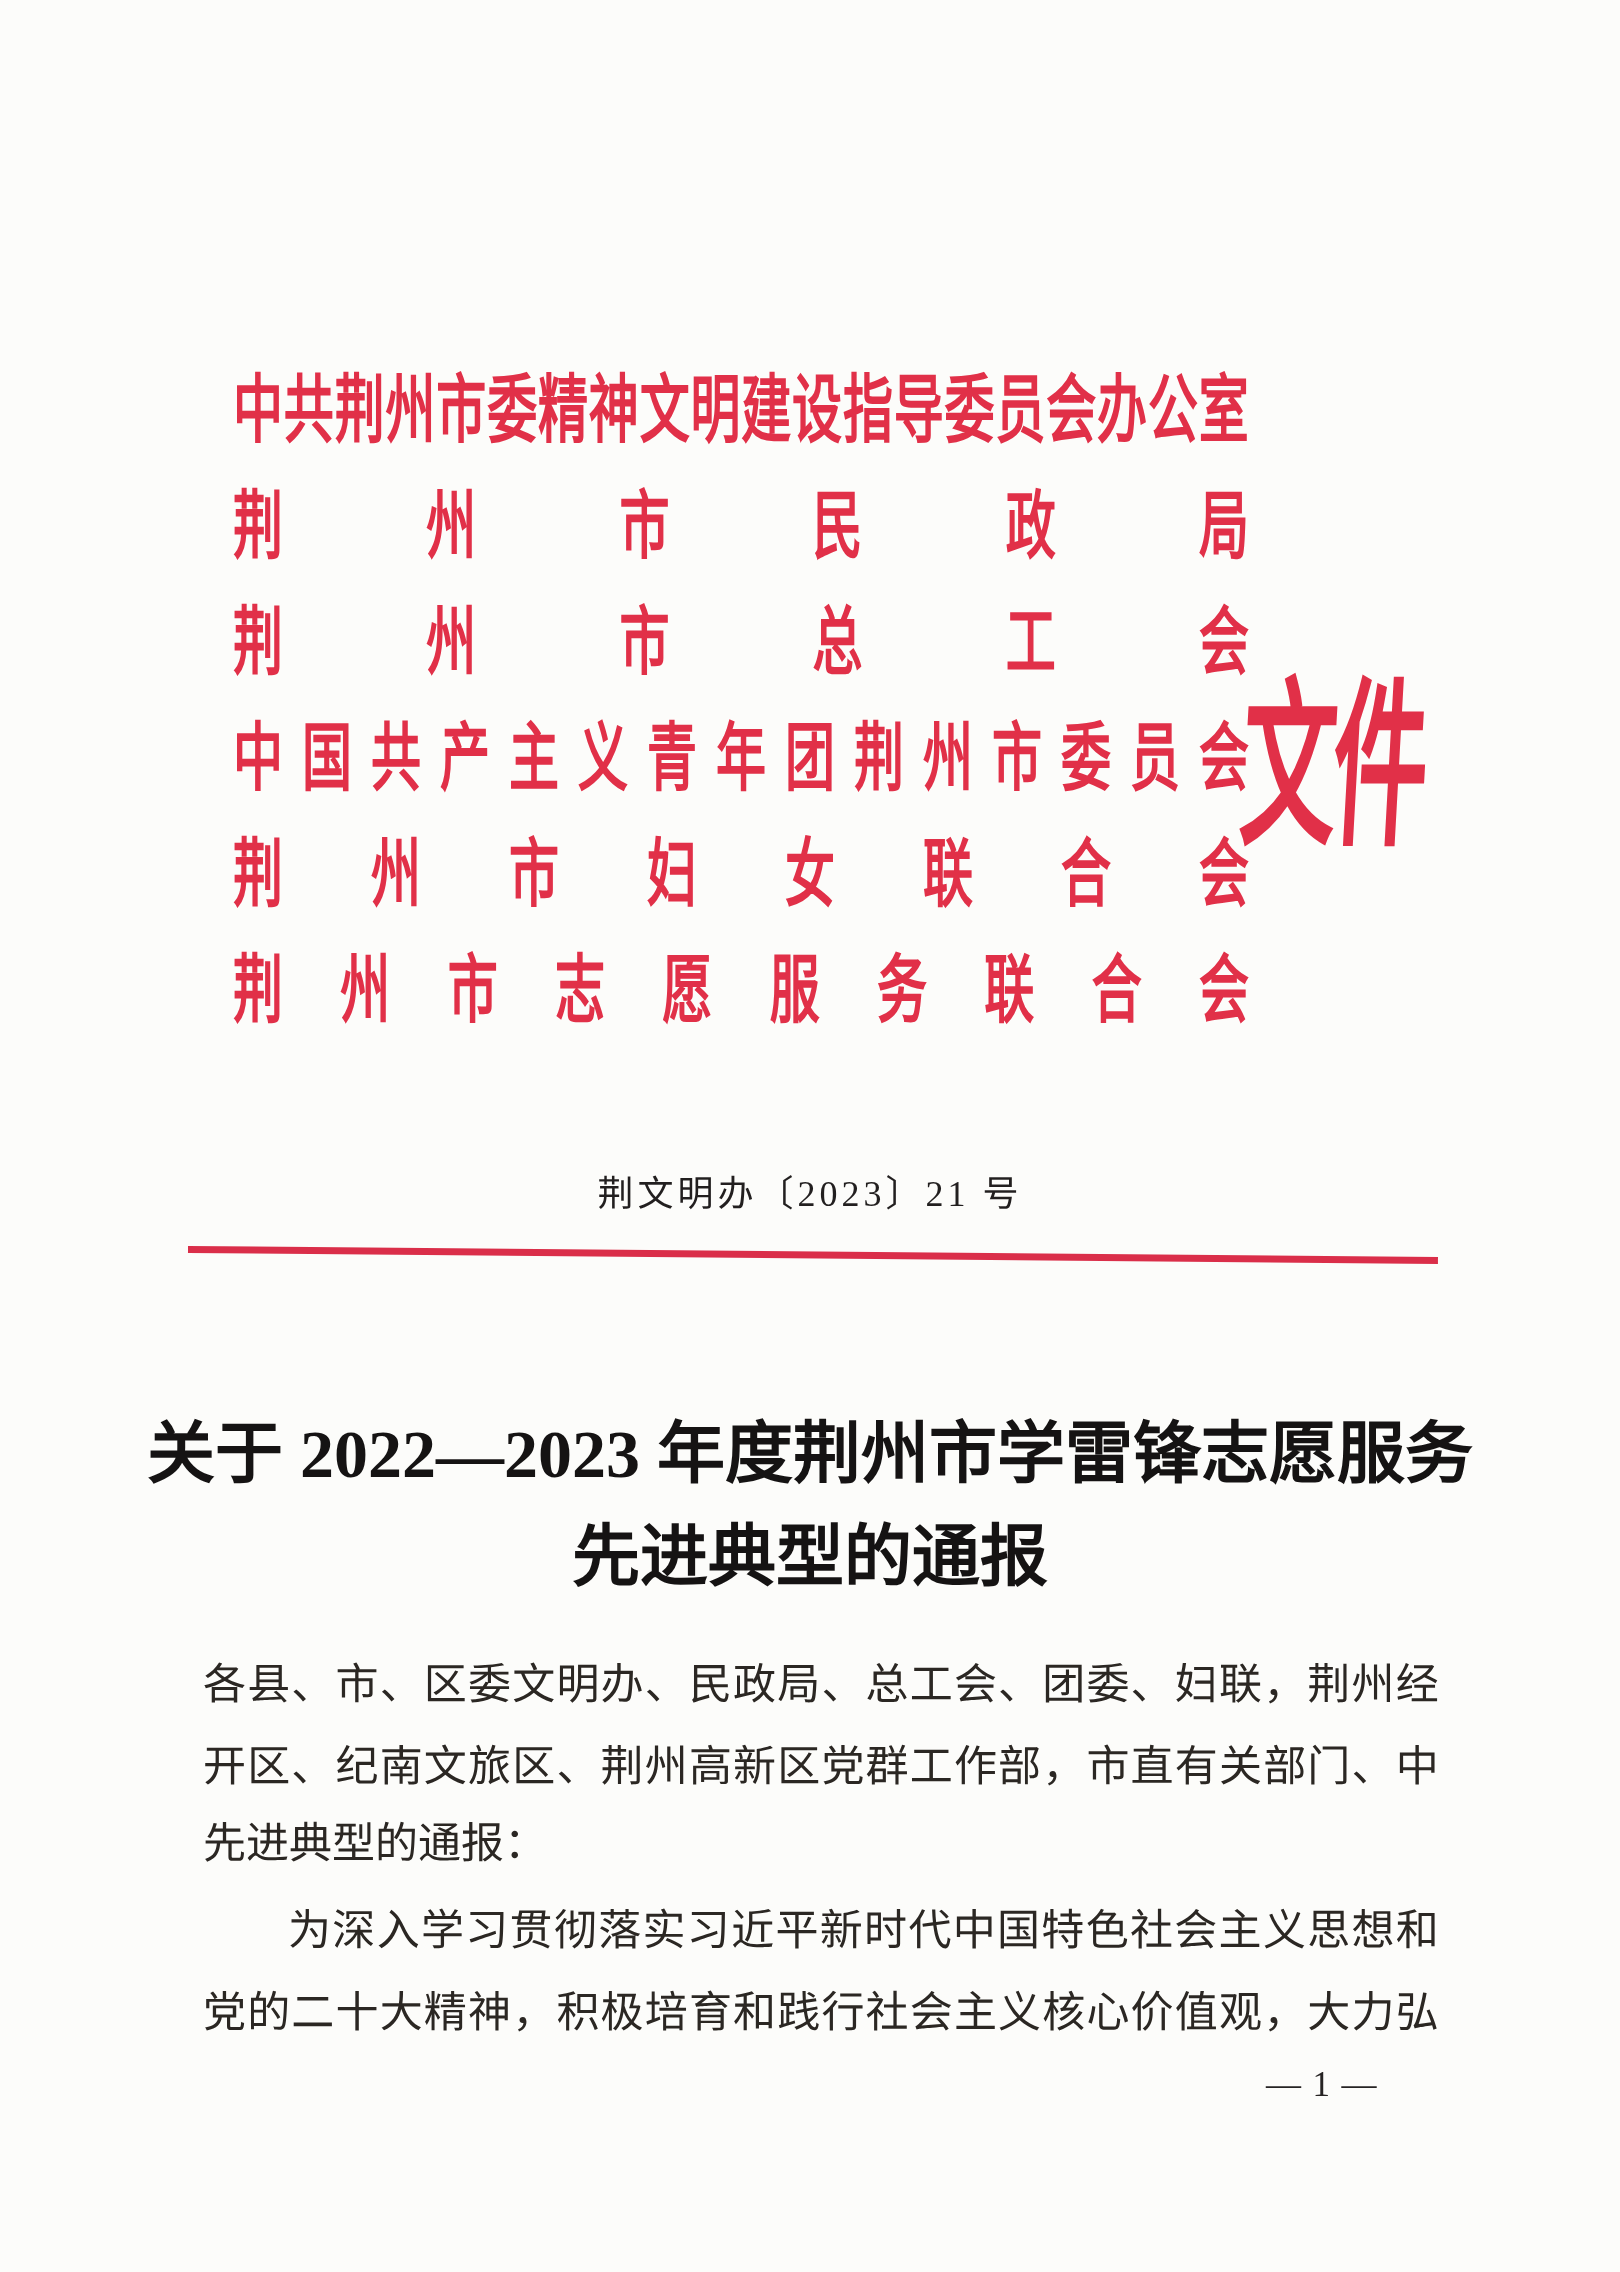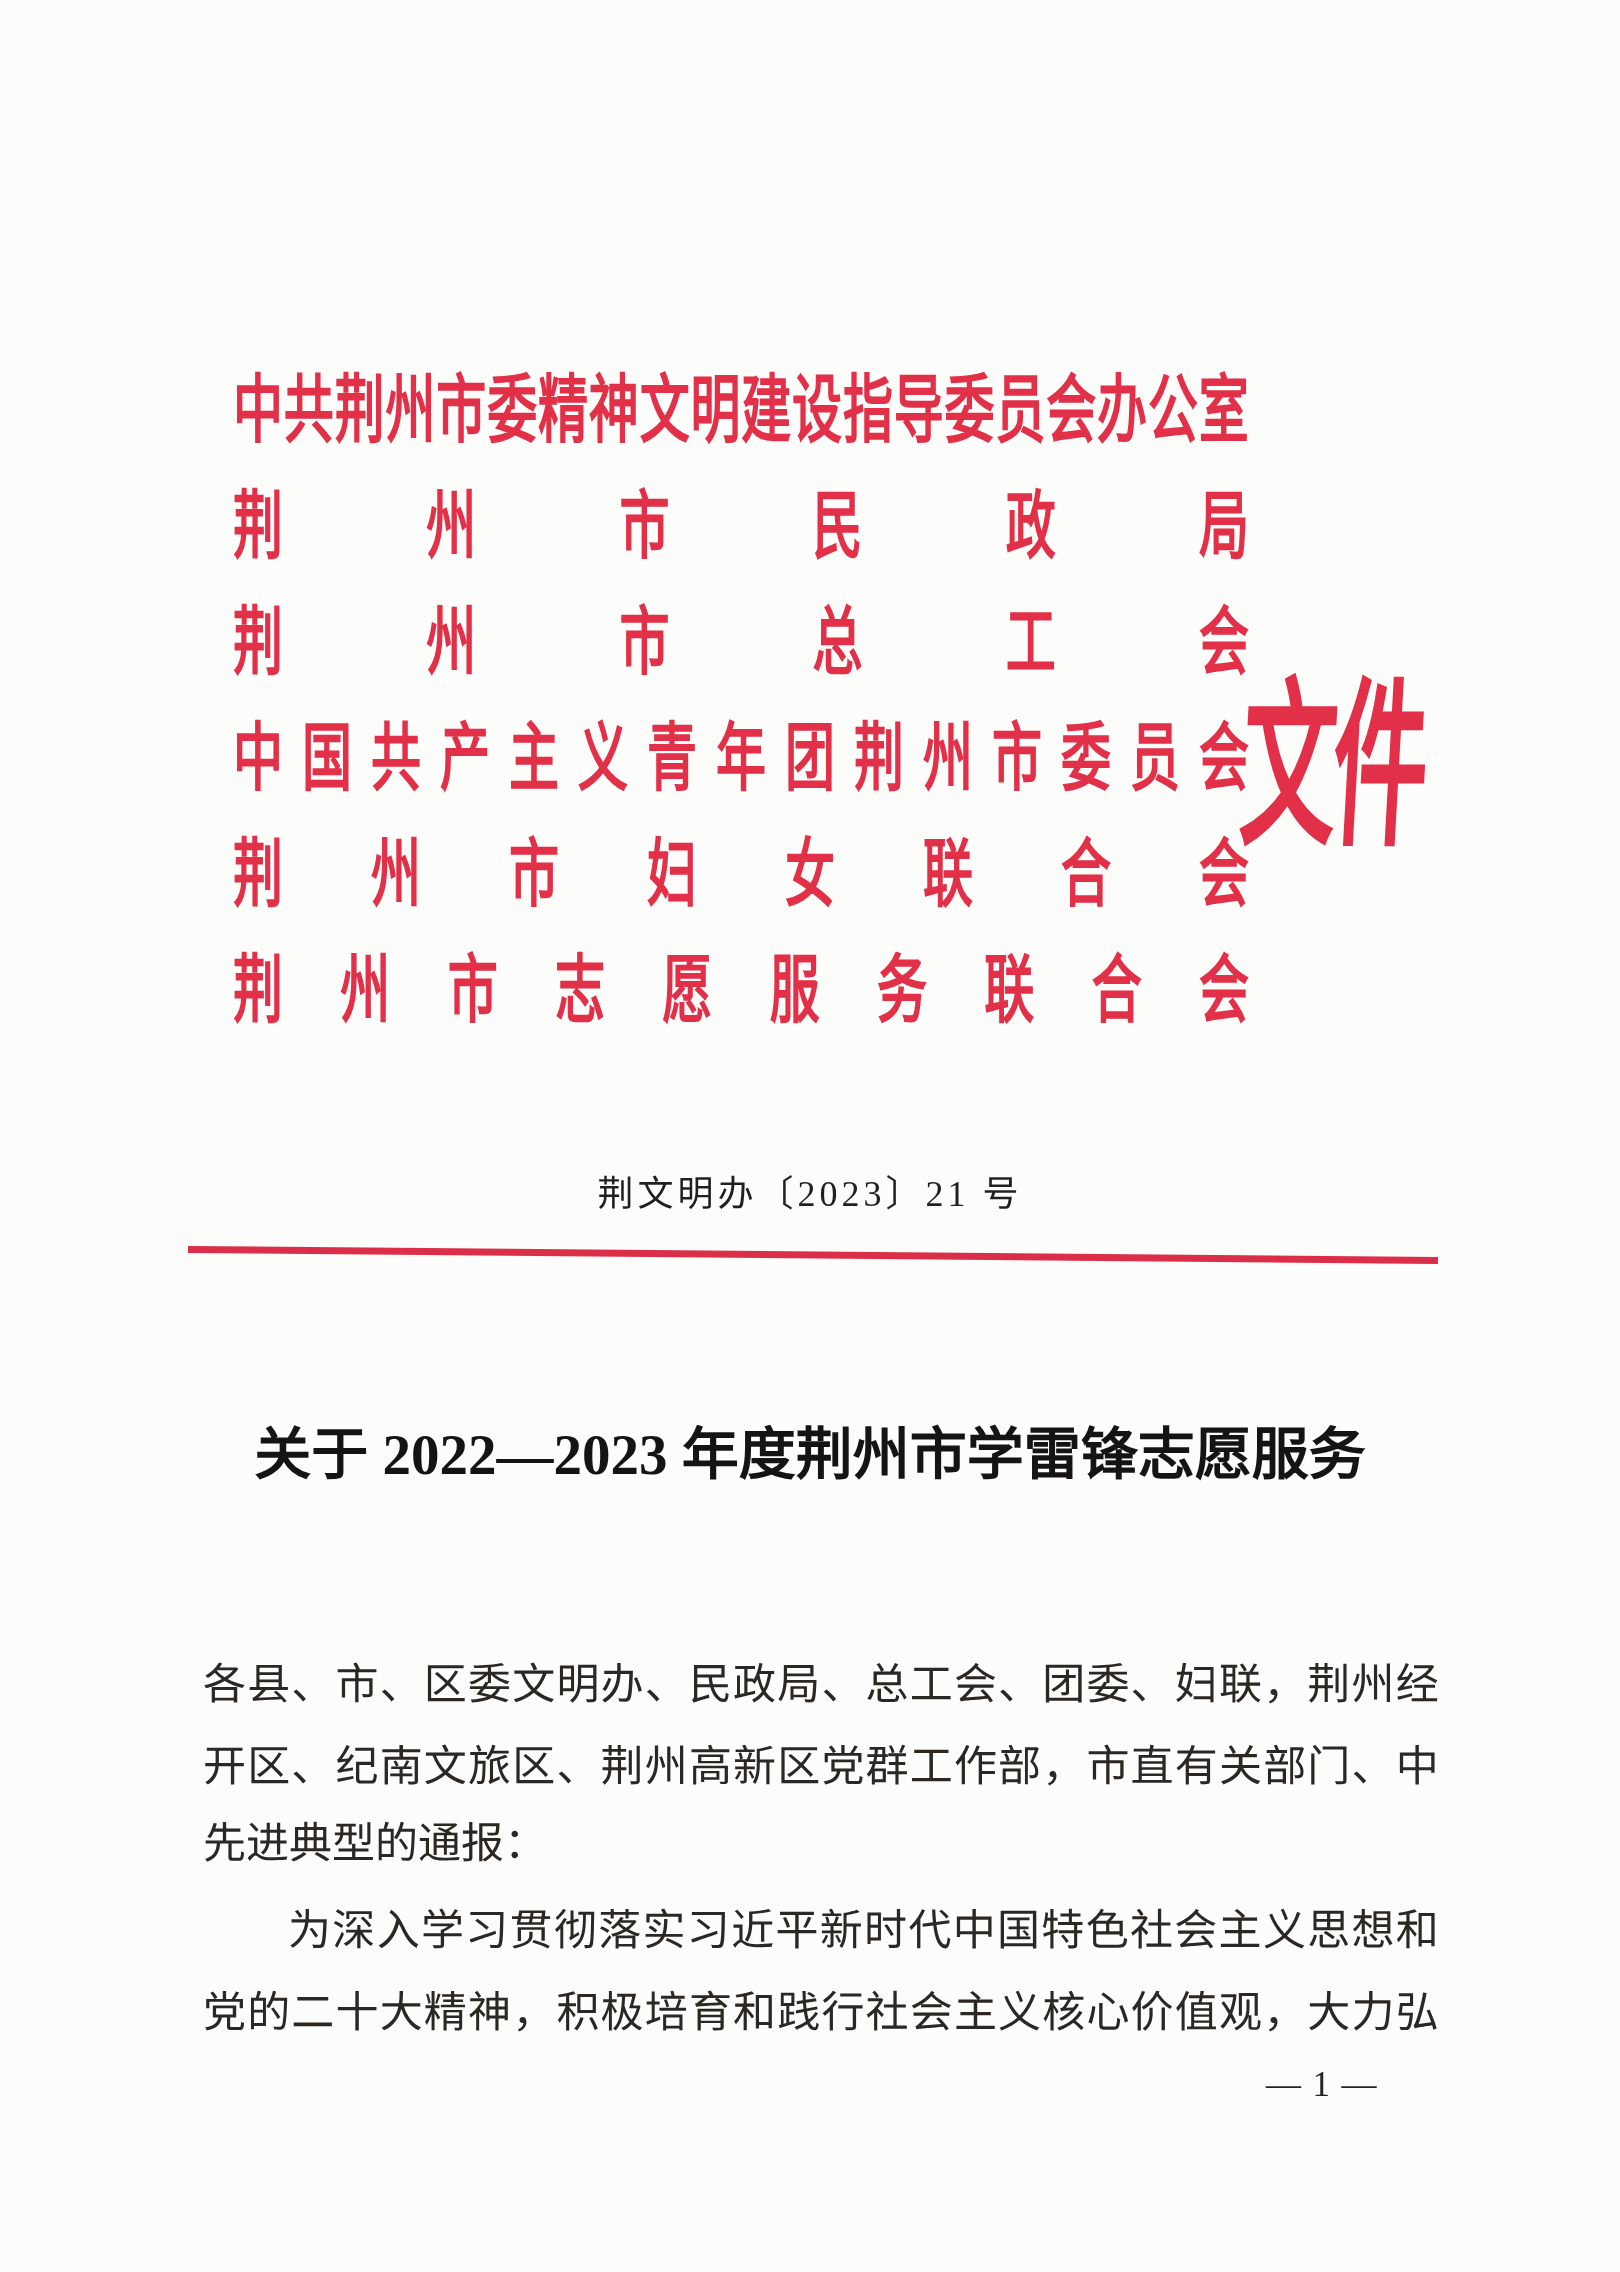--- a/index.html
+++ b/index.html
@@ -57,21 +57,21 @@
     background:var(--rule-red);
     transform:rotate(0.5deg);
     transform-origin:left center;
   }
 
   
   .doc-title{
     position:absolute;left:0;top:1403px;width:1620px;
     text-align:center;
     color:#151313;
-    font-size:57px;font-weight:700;
+    font-size:68px;font-weight:700;
     line-height:103px;
     font-family:"Liberation Serif","DejaVu Serif",serif;
   }
 
   
   .doc-body{
     position:absolute;left:203px;top:1639px;width:1236px;
     color:var(--body-ink);
     font-size:43px;
     font-family:"Liberation Serif","DejaVu Serif",serif;
@@ -178,20 +178,21 @@
   </div>
 
   <div class="doc-type">文件</div>
 
   <div class="doc-number">荆文明办〔2023〕21 号</div>
 
   <div class="red-rule"></div>
 
   <div class="doc-title">
     <div>关于 2022—2023 年度荆州市学雷锋志愿服务</div>
+    <div>先进典型的通报</div>
   </div>
 
   <div class="doc-body">
     <div class="body-line">
         <span>各</span>
         <span>县</span>
         <span>、</span>
         <span>市</span>
         <span>、</span>
         <span>区</span>

